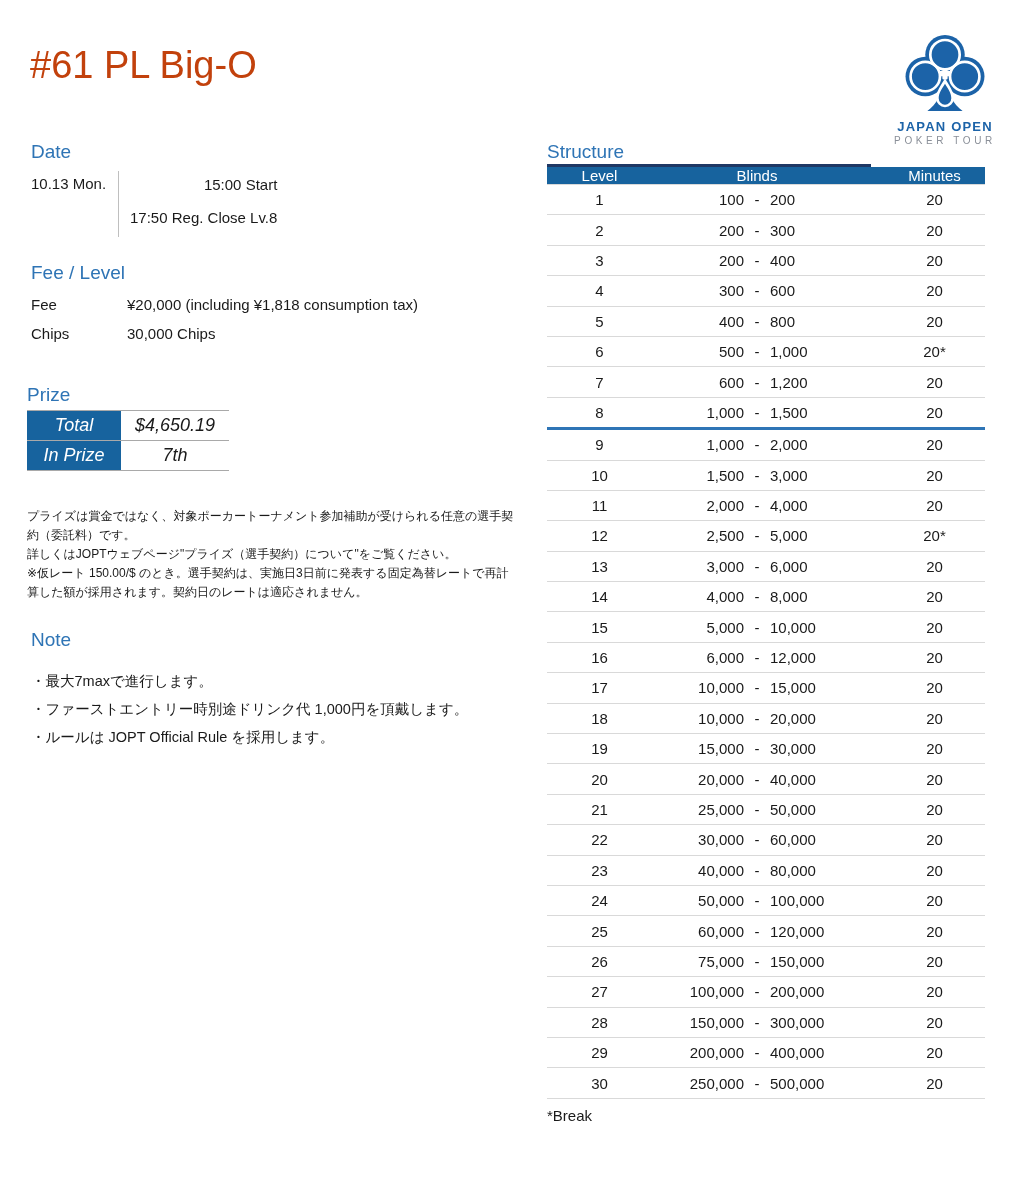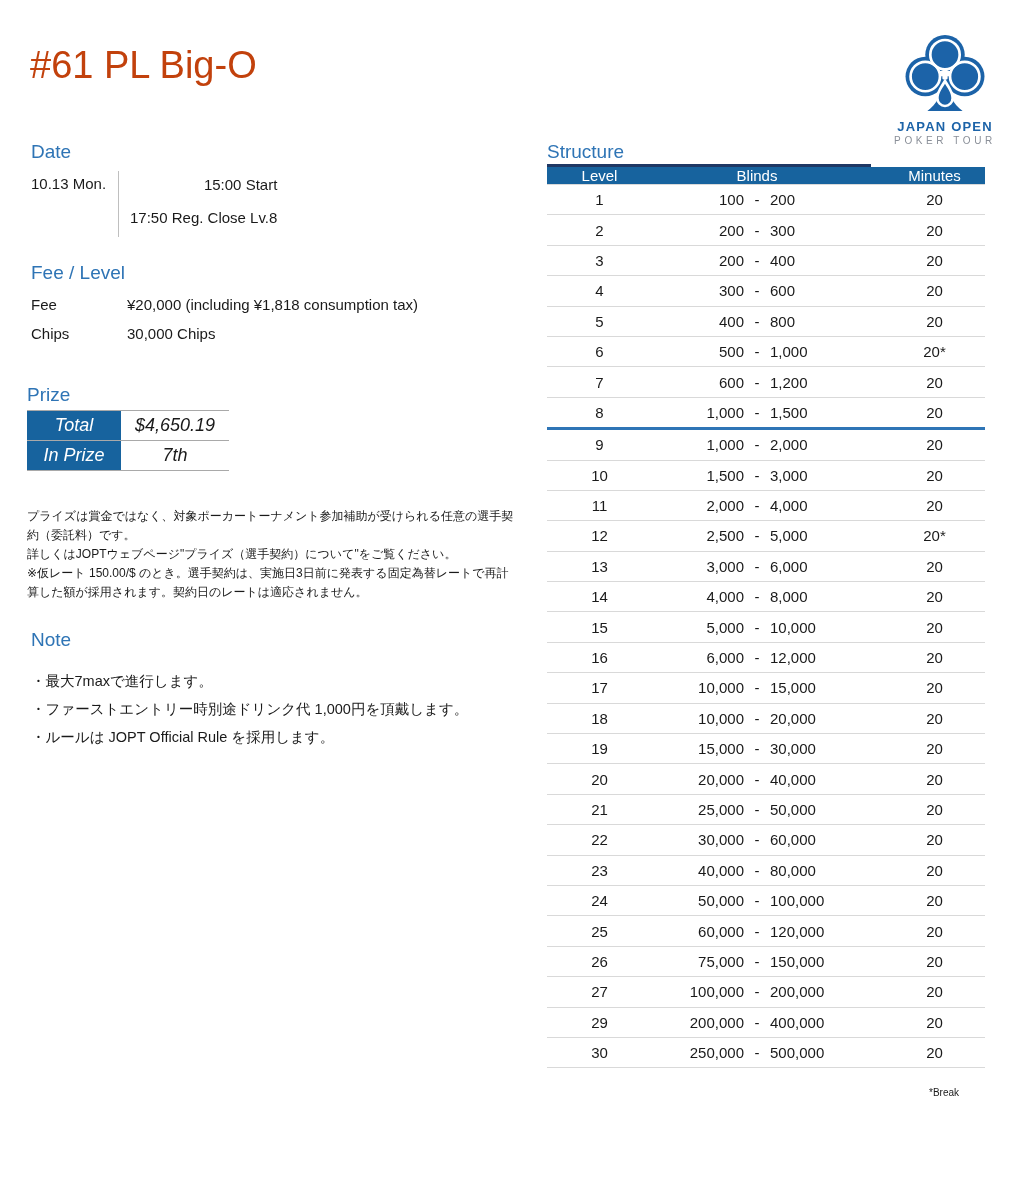--- a/index.html
+++ b/index.html
@@ -65,21 +65,21 @@
   .structure-table col.c-blinds{width:210px;}
   .structure-table col.c-min{width:123px;}
   .structure-table th{background:var(--table_header_blue);color:#fff;font-weight:400;font-size:15px;height:17px;padding:0;border-bottom:1px solid var(--row_border);}
   .structure-table td{height:29.4px;font-size:15px;text-align:center;padding:0;border-bottom:1px solid var(--row_border);}
   .structure-table th.minutes,.structure-table td.minutes{padding-left:22px;}
   .structure-table tr.reg-close td{border-bottom:3px solid var(--reg_close_rule);}
   .blinds-wrap{display:flex;justify-content:center;align-items:center;}
   .blinds-wrap .sb{width:90px;text-align:right;}
   .blinds-wrap .dash{width:26px;text-align:center;}
   .blinds-wrap .bb{width:90px;text-align:left;}
-  .break-footnote{margin-top:19px;font-size:10px;text-align:right;padding-right:26px;}
+  .break-footnote{margin-top:8px;font-size:15px;text-align:left;padding-right:26px;}
 </style>
 </head>
 <body>
 
 <div class="page">
 
   <h1 class="page-title">#61 PL Big-O</h1>
 
   <div class="logo">
     <svg width="84" height="84" viewBox="0 0 100 100" xmlns="http://www.w3.org/2000/svg">
@@ -461,20 +461,31 @@
             <td>
               <div class="blinds-wrap">
                 <span class="sb">100,000</span>
                 <span class="dash">-</span>
                 <span class="bb">200,000</span>
               </div>
             </td>
             <td class="minutes">20</td>
           </tr>
           <tr>
+            <td>28</td>
+            <td>
+              <div class="blinds-wrap">
+                <span class="sb">150,000</span>
+                <span class="dash">-</span>
+                <span class="bb">300,000</span>
+              </div>
+            </td>
+            <td class="minutes">20</td>
+          </tr>
+          <tr>
             <td>29</td>
             <td>
               <div class="blinds-wrap">
                 <span class="sb">200,000</span>
                 <span class="dash">-</span>
                 <span class="bb">400,000</span>
               </div>
             </td>
             <td class="minutes">20</td>
           </tr>

